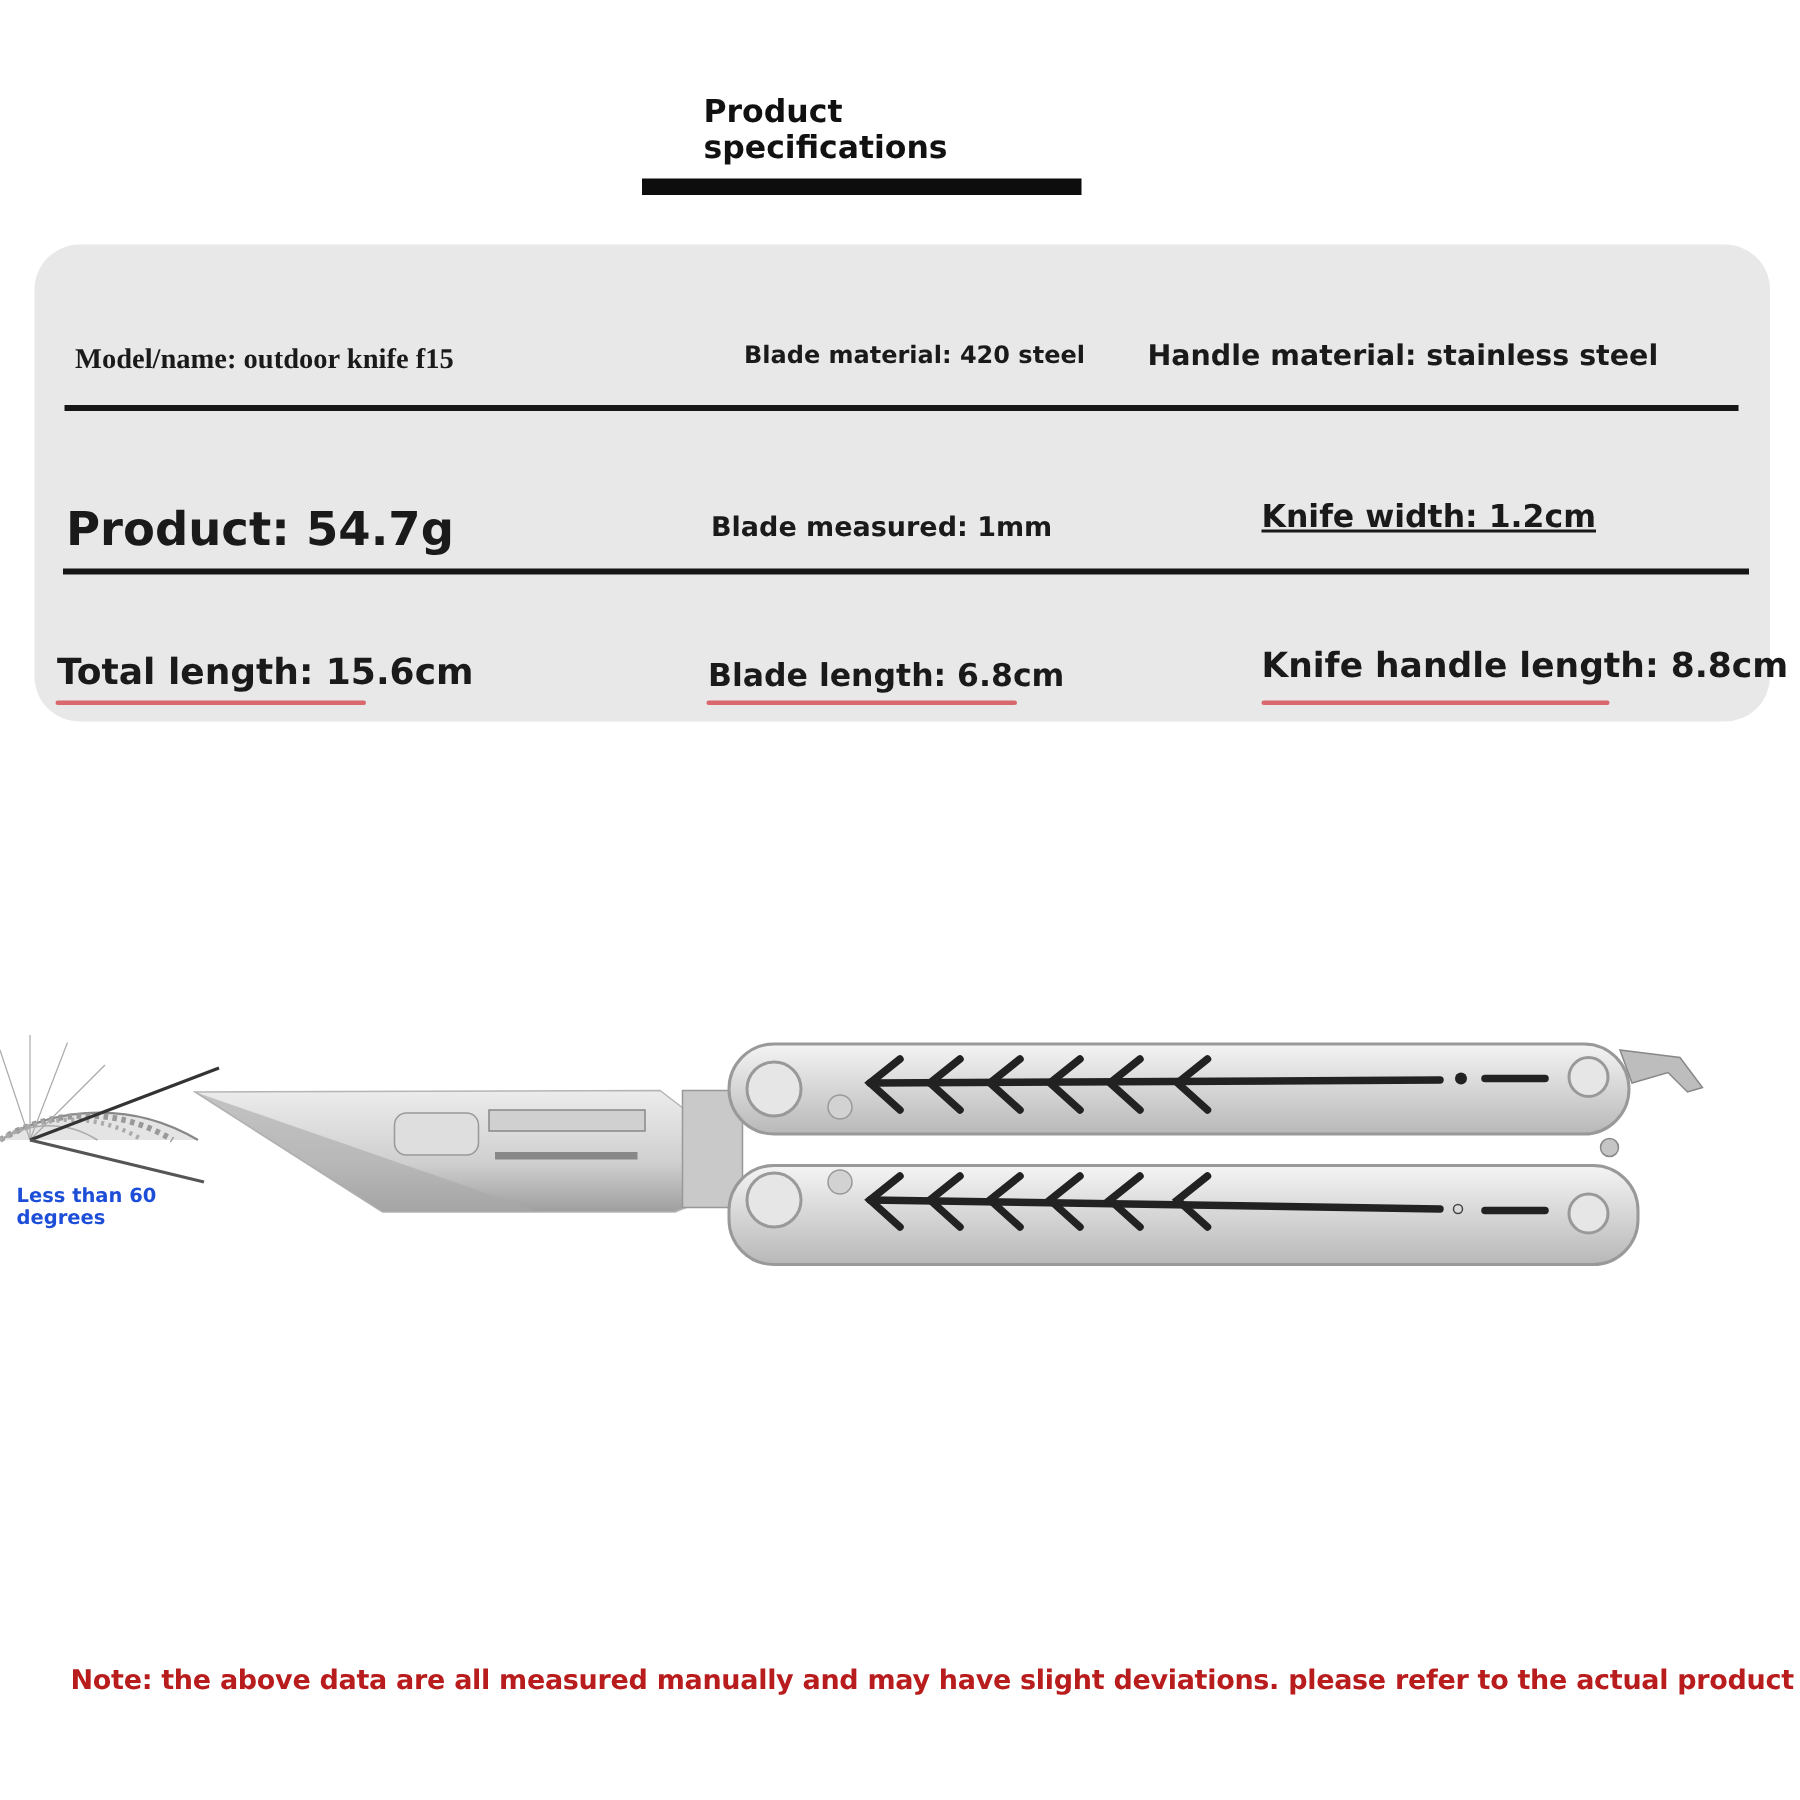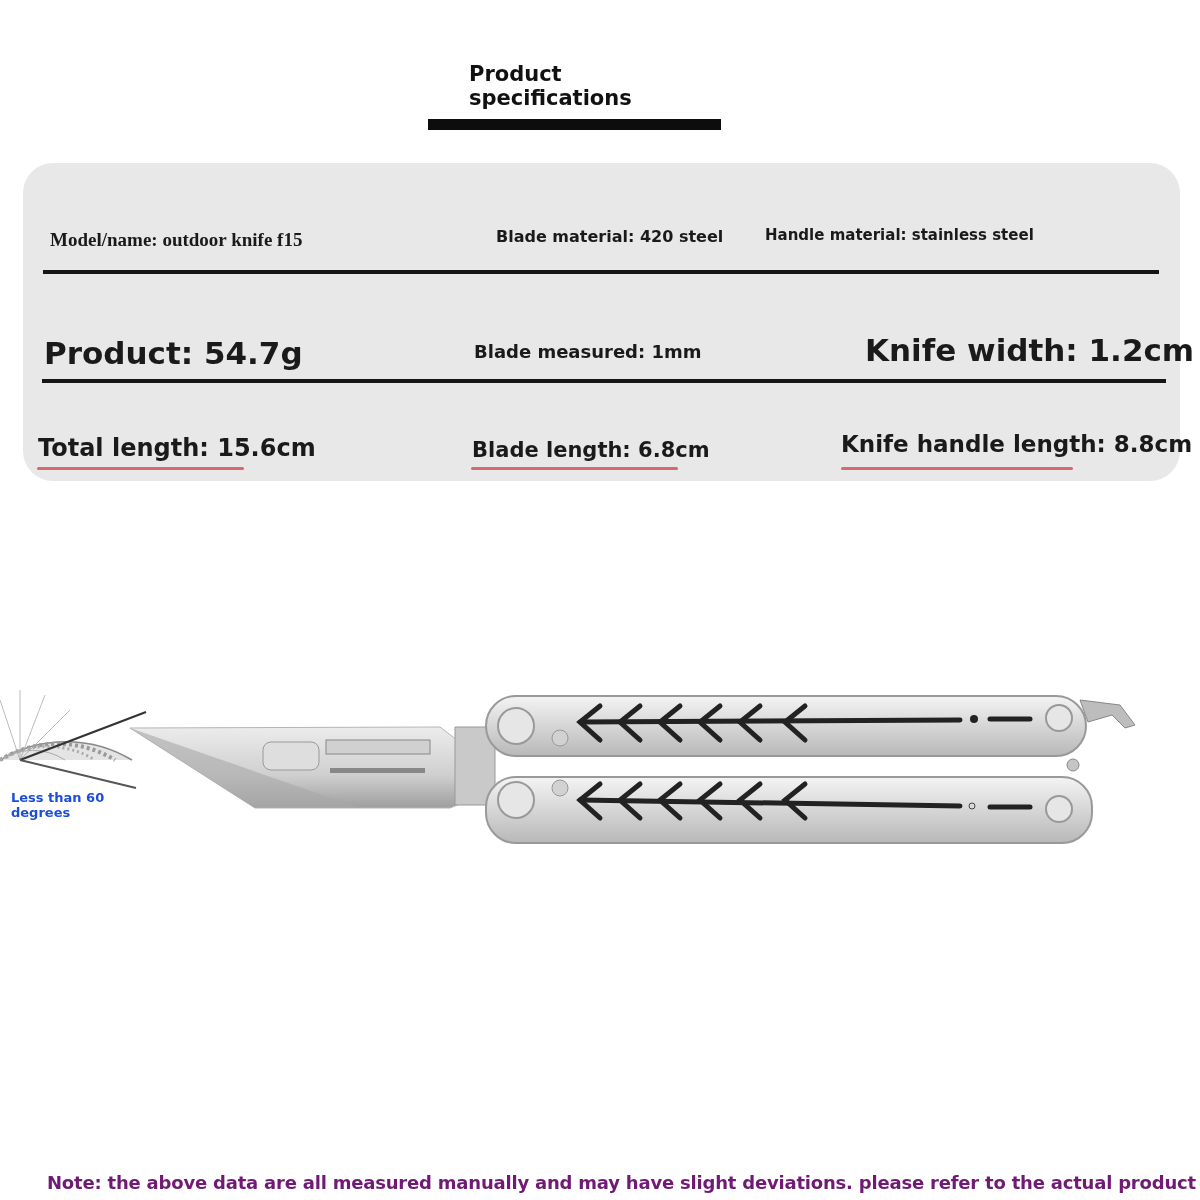--- a/index.html
+++ b/index.html
@@ -11,43 +11,43 @@
     position: absolute; left: 469px; top: 62px; font-weight: bold; font-size: 21px; line-height: 24px; color: #111;
   }
   .title-bar { position: absolute; left: 428px; top: 119px; width: 293px; height: 11px; background: #0d0d0d; }
   .panel {
     position: absolute; left: 23px; top: 163px; width: 1157px; height: 318px;
     background: #e8e8e8; border-radius: 30px;
   }
   .t { position: absolute; font-weight: bold; white-space: nowrap; color: #1a1a1a; }
   .rule { position: absolute; height: 4px; background: #161616; }
   .red { position: absolute; height: 3px; background: #d9676e; border-radius: 2px; }
-  .note { position: absolute; left: 47px; top: 1172px; font-weight: bold; font-size: 18px; color: #701a75; white-space: nowrap; letter-spacing: -0.2px; }
+  .note { position: absolute; left: 47px; top: 1110px; font-weight: bold; font-size: 18px; color: #b91c1c; white-space: nowrap; letter-spacing: -0.2px; }
   .angle-label { position: absolute; left: 11px; top: 790px; color: #1d4ed8; font-weight: bold; font-size: 13px; line-height: 15px; }
   svg { position: absolute; }
 </style>
 </head>
 <body>
 
 <div class="title">
   <div>Product</div>
   <div>specifications</div>
 </div>
 <div class="title-bar"></div>
 
 <div class="panel"></div>
 
 <div class="t" style="left:50px; top:229px; font-size:19px;font-family:Liberation Serif, serif;">Model/name: outdoor knife f15</div>
 <div class="t" style="left:480px; top:227px; font-size:16px;margin-left:16px;">Blade material: 420 steel</div>
-<div class="t" style="left:765px; top:226px; font-size:15px;">Handle material: stainless steel</div>
+<div class="t" style="left:765px; top:226px; font-size:19px;">Handle material: stainless steel</div>
 <div class="rule" style="left:43px; top:270px; width:1116px;"></div>
 
 <div class="t" style="left:44px; top:335px; font-size:31px;">Product: 54.7g</div>
 <div class="t" style="left:474px; top:341px; font-size:18px;">Blade measured: 1mm</div>
-<div class="t" style="left:865px; top:332px; font-size:31px;">Knife width: 1.2cm</div>
+<div class="t" style="left:841px; top:332px; font-size:21px;text-decoration:underline;">Knife width: 1.2cm</div>
 <div class="rule" style="left:42px; top:379px; width:1124px;"></div>
 
 <div class="t" style="left:38px; top:434px; font-size:24px;">Total length: 15.6cm</div>
 <div class="red" style="left:37px; top:467px; width:207px;"></div>
 <div class="t" style="left:472px; top:438px; font-size:21px;">Blade length: 6.8cm</div>
 <div class="red" style="left:471px; top:467px; width:207px;"></div>
 <div class="t" style="left:841px; top:431px; font-size:23px;">Knife handle length: 8.8cm</div>
 <div class="red" style="left:841px; top:467px; width:232px;"></div>
 
 <svg style="left:0; top:640px;" width="160" height="150" viewBox="0 0 160 150">

